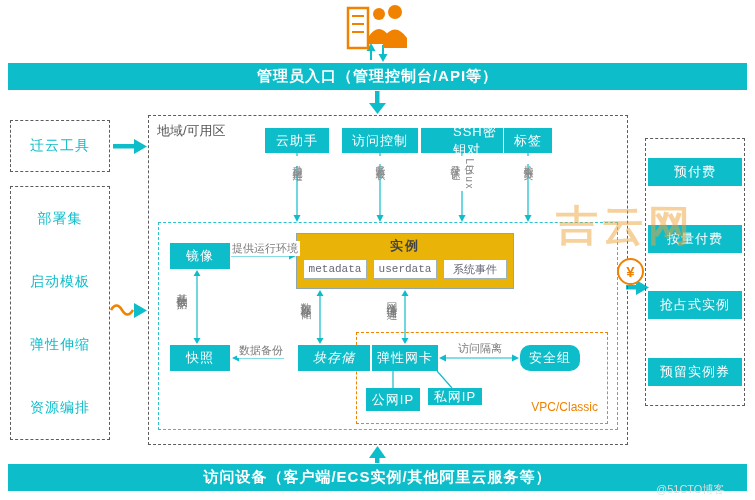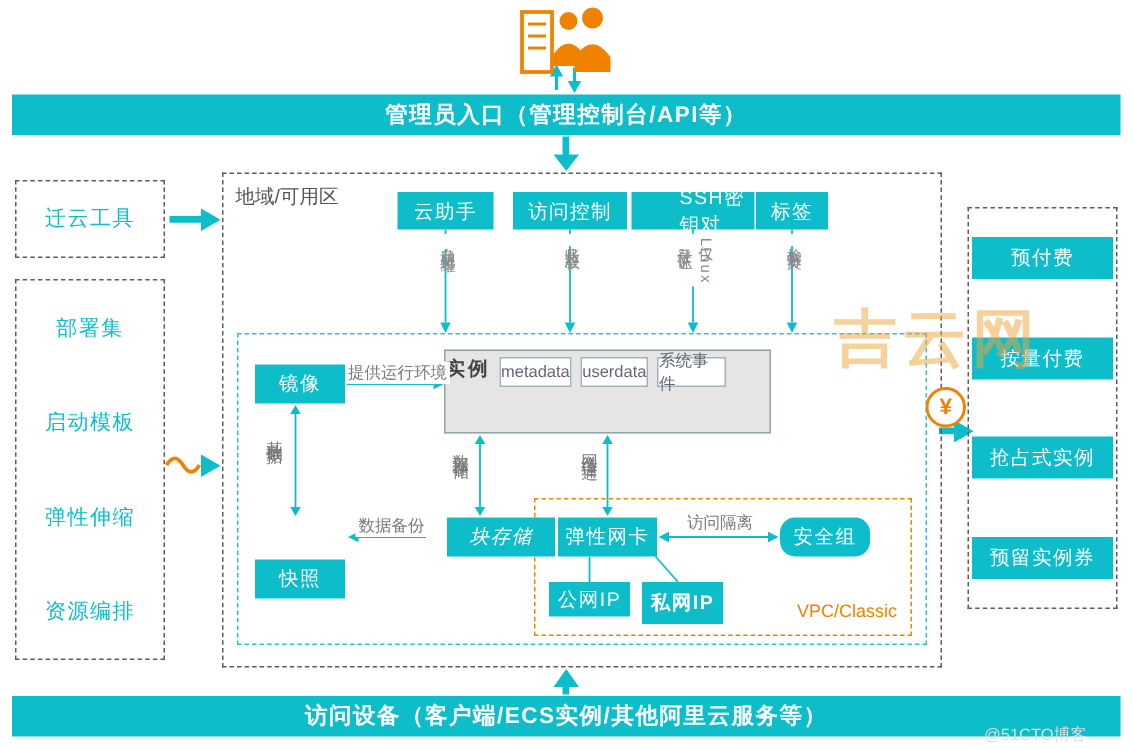--- a/index.html
+++ b/index.html
@@ -30,22 +30,22 @@
   .svc-note span { writing-mode:vertical-lr; font-size:10px; line-height:12px; color:#8a8a8a; letter-spacing:1.5px; }
   .svc-note span:empty { display:none; }
 
   .inner-box { position:absolute; left:158px; top:222px; width:460px; height:208px;
                border:1px dashed #2cc3cf; z-index:1; }
   .vpc-box { position:absolute; left:356px; top:332px; width:252px; height:92px;
              border:1px dashed #f08200; z-index:2; }
   .vpc-label { position:absolute; left:498px; top:400px; width:100px; text-align:right;
                color:#f08200; font-size:12px; z-index:3; }
 
-  .instance { position:absolute; left:296px; top:233px; width:218px; height:56px; background:#e5e5e5;
-              border:1px solid #8fa6ad; z-index:3; display:flex; flex-direction:row; }
+  .instance { position:absolute; left:296px; top:233px; width:218px; height:56px; background:#eab308;
+              border:1px solid #8fa6ad; z-index:3; display:flex; flex-direction:column;font-family:Liberation Mono, monospace; }
   .instance-title { text-align:center; font-size:13px; color:#444; font-weight:bold; margin-top:3px; letter-spacing:2px; }
   .instance-row { display:flex; gap:6px; padding:4px 6px 0 6px; }
   .instance-row div { flex:1; height:20px; background:#fff; border:1px solid #9fb3ba; color:#667;
                       font-size:11px; display:flex; align-items:center; justify-content:center; }
 
   .elabel { position:absolute; font-size:11px; color:#7a7a7a; background:#fff; padding:0 2px; z-index:4; }
   .elabel.v { writing-mode:vertical-lr; letter-spacing:2px; line-height:12px; padding:2px 0; }
 
   .yen { position:absolute; left:617px; top:258px; width:27px; height:27px; border:2px solid #f08200;
          border-radius:50%; background:#fff; color:#f08200; font-size:15px; font-weight:bold;
@@ -180,26 +180,26 @@
 
   <div class="instance">
     <div class="instance-title">实例</div>
     <div class="instance-row">
       <div>metadata</div>
       <div>userdata</div>
       <div>系统事件</div>
     </div>
   </div>
 
-  <div class="teal-btn" style="left:170px; top:345px; width:60px; height:26px;margin-top:28px;">快照</div>
+  <div class="teal-btn" style="left:170px; top:345px; width:60px; height:26px;">快照</div>
   <div class="teal-btn" style="left:298px; top:345px; width:72px; height:26px;font-style:italic;">块存储</div>
   <div class="teal-btn" style="left:372px; top:345px; width:66px; height:26px;">弹性网卡</div>
   <div class="teal-btn" style="left:520px; top:345px; width:60px; height:26px;border-radius:10px;">安全组</div>
   <div class="teal-btn" style="left:366px; top:388px; width:54px; height:23px;">公网IP</div>
-  <div class="teal-btn" style="left:428px; top:388px; width:54px; height:28px;font-weight:bold;">私网IP</div>
+  <div class="teal-btn" style="left:428px; top:388px; width:54px; height:17px;">私网IP</div>
 
   <div class="elabel" style="left:230px; top:241px;">提供运行环境</div>
   <div class="elabel v" style="left:176px; top:282px;">基础数据</div>
   <div class="elabel" style="left:237px; top:343px;">数据备份</div>
   <div class="elabel v" style="left:300px; top:292px;">数据存储</div>
   <div class="elabel v" style="left:386px; top:292px;">网络连通</div>
   <div class="elabel" style="left:456px; top:341px;">访问隔离</div>
 
   <div class="yen">¥</div>
 

